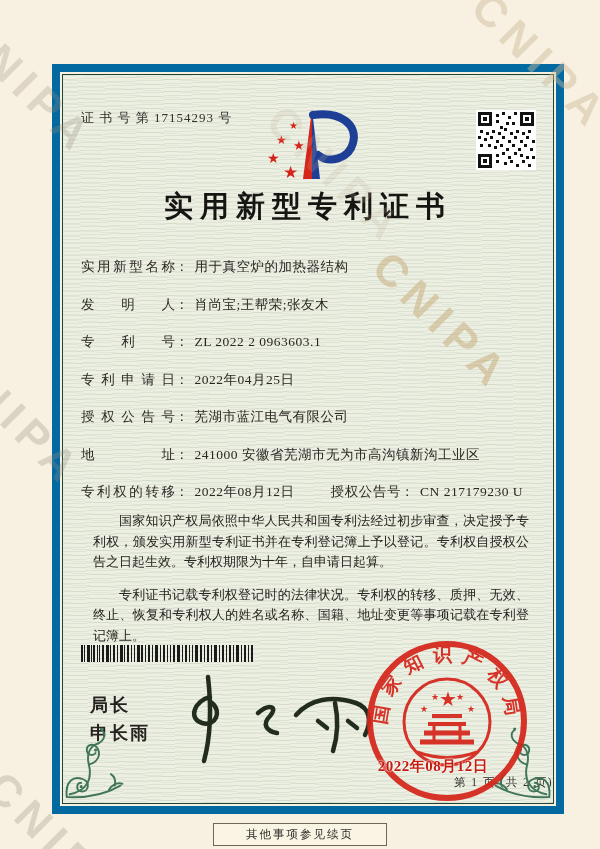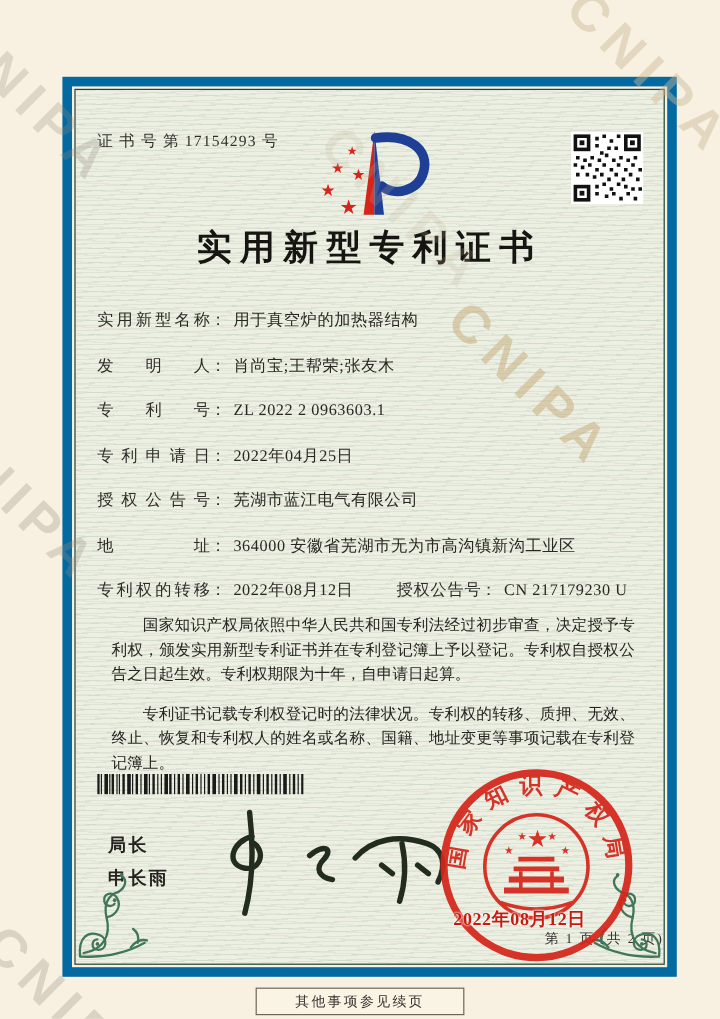--- a/index.html
+++ b/index.html
@@ -40,21 +40,21 @@
     text-align:justify;text-align-last:justify;color:#2e2b27;
   }
   .fcolon{display:inline-block;margin-right:6px;color:#2e2b27;}
   .fvalue{color:#2a2723;letter-spacing:0.5px;}
   .frow-double{display:flex;}
   .fpair2{margin-left:36px;white-space:nowrap;}
   .fpair2 .flabel{width:70px;}
   .bodytext{position:absolute;left:18px;top:424px;right:12px;font-size:13px;line-height:20.5px;text-align:justify;color:#262420;}
   .bodytext p{margin:12px;text-indent:2em;}
   .barcode{position:absolute;left:18px;top:570px;width:172px;height:17px;}
-  .director{position:absolute;left:27px;top:616px;font-size:15px;font-weight:600;line-height:28px;color:#26231f;letter-spacing:2px;}
+  .director{position:absolute;left:27px;top:616px;font-size:18px;font-weight:600;line-height:28px;color:#26231f;letter-spacing:2px;}
   .signature{position:absolute;left:95px;top:598px;width:228px;height:95px;}
   .seal{position:absolute;left:299px;top:561px;width:170px;height:170px;z-index:3;}
   .seal-date{
     position:absolute;left:288px;top:682px;width:164px;z-index:5;text-align:center;
     font-size:15px;font-weight:bold;color:#c41d10;letter-spacing:0.5px;
     text-shadow:0 0 2px #fff,0 0 2px #fff;
   }
   .page-num{position:absolute;left:0;top:700px;width:100%;text-align:right;font-size:11.5px;letter-spacing:1.5px;color:#33302c;}
   .corner{position:absolute;width:96px;height:96px;z-index:2;}
   .corner-bl{left:-2px;top:630px;}
@@ -120,21 +120,21 @@
         <div class="frow">
           <span class="flabel">专利号</span><span class="fcolon">：</span><span class="fvalue">ZL 2022 2 0963603.1</span>
         </div>
         <div class="frow">
           <span class="flabel">专利申请日</span><span class="fcolon">：</span><span class="fvalue">2022年04月25日</span>
         </div>
         <div class="frow">
           <span class="flabel">授权公告号</span><span class="fcolon">：</span><span class="fvalue">芜湖市蓝江电气有限公司</span>
         </div>
         <div class="frow">
-          <span class="flabel">地址</span><span class="fcolon">：</span><span class="fvalue">364000 安徽省芜湖市无为市高沟镇新沟工业区</span>
+          <span class="flabel">地址</span><span class="fcolon">：</span><span class="fvalue">241000 安徽省芜湖市无为市高沟镇新沟工业区</span>
         </div>
         <div class="frow frow-double">
           <span>
             <span class="flabel">专利权的转移</span><span class="fcolon">：</span><span class="fvalue">2022年08月12日</span>
           </span>
           <span class="fpair2">
             <span class="flabel">授权公告号</span><span class="fcolon">：</span><span class="fvalue">CN 217179230 U</span>
           </span>
         </div>
       </div>

